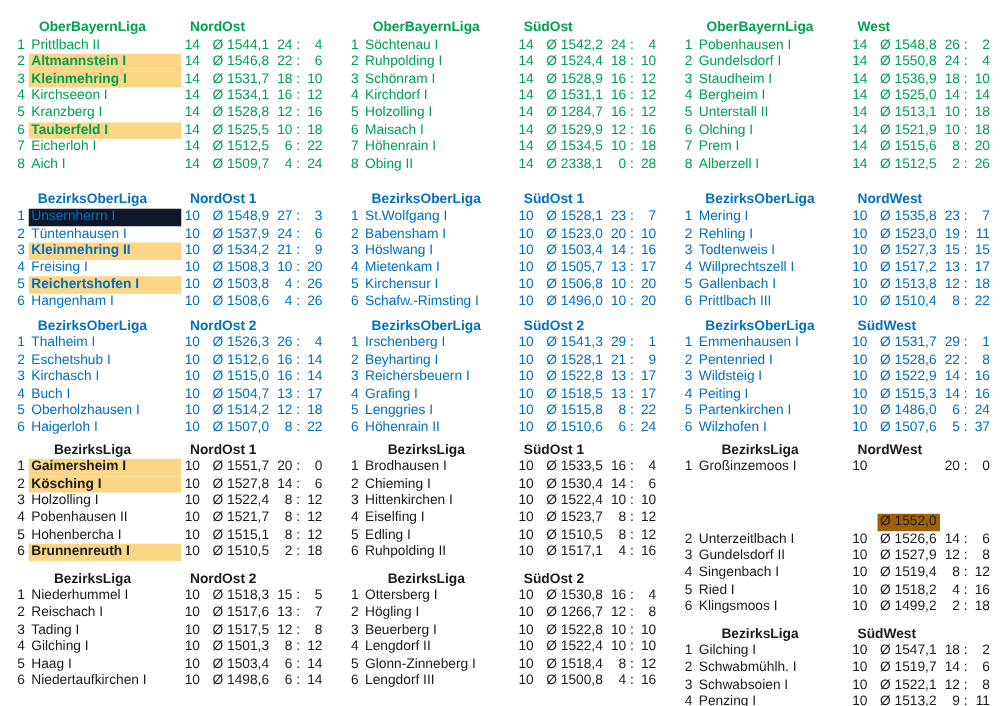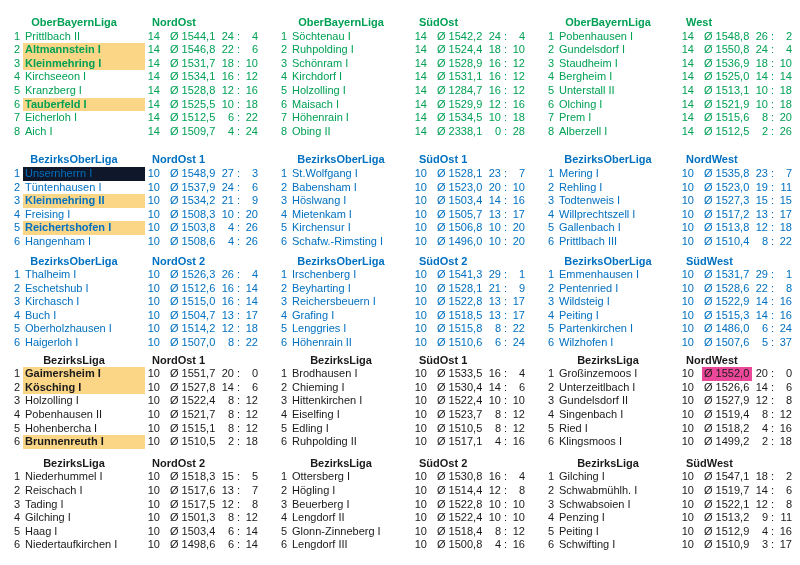--- a/index.html
+++ b/index.html
@@ -41,21 +41,21 @@
   .c-pf    { flex: 0 0 auto; width: 16px;  text-align: right; }
   .c-sep   { flex: 0 0 auto; width: 9px;   text-align: center; }
   .c-pa    { flex: 0 0 auto; width: 15px;  text-align: right; }
 
   .scheme-green { color: #00A155; }
   .scheme-blue  { color: #0070C0; }
   .scheme-black { color: #1a1a1a; }
 
   .hl-orange { background: #FBD687; font-weight: bold; }
   .hl-yellow { background: #0f172a; }
-  .hl-green  { background: #ec4899; }
+  .hl-green  { background: #a16207; margin-top: 44px; }
 </style>
 </head>
 <body>
 
 <div class="sheet">
   <div class="cols">
       <div class="col">
         <div class="tbl scheme-green gap0">
           <div class="thead">
             <span class="h-league">OberBayernLiga</span>
@@ -645,21 +645,21 @@
             <span class="c-games">10</span>
             <span class="c-avg">Ø 1530,8</span>
             <span class="c-pf">16</span>
             <span class="c-sep">:</span>
             <span class="c-pa">4</span>
           </div>
           <div class="row">
             <span class="c-pos">2</span>
             <span class="c-name">Högling I</span>
             <span class="c-games">10</span>
-            <span class="c-avg">Ø 1514,4</span>
+            <span class="c-avg">Ø 1266,7</span>
             <span class="c-pf">12</span>
             <span class="c-sep">:</span>
             <span class="c-pa">8</span>
           </div>
           <div class="row">
             <span class="c-pos">3</span>
             <span class="c-name">Beuerberg I</span>
             <span class="c-games">10</span>
             <span class="c-avg">Ø 1522,8</span>
             <span class="c-pf">10</span>

